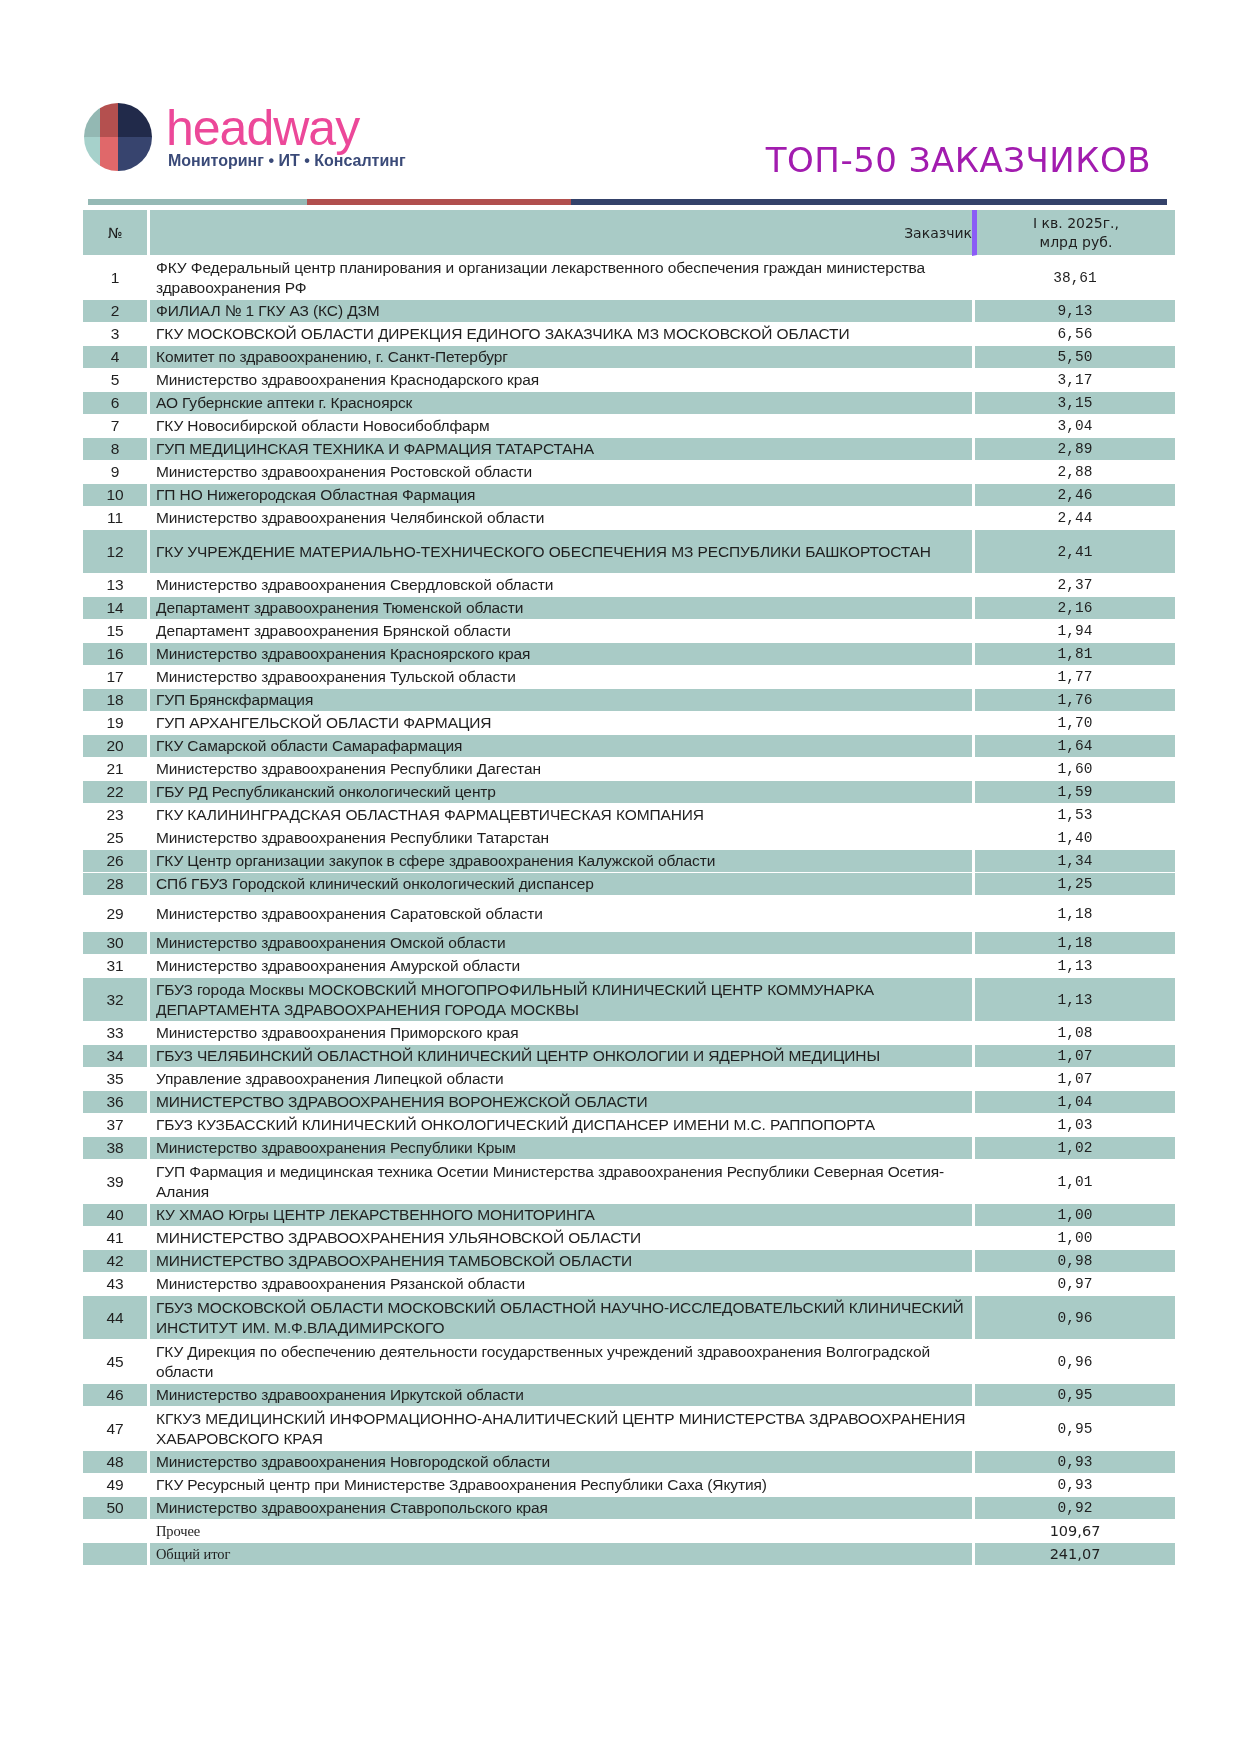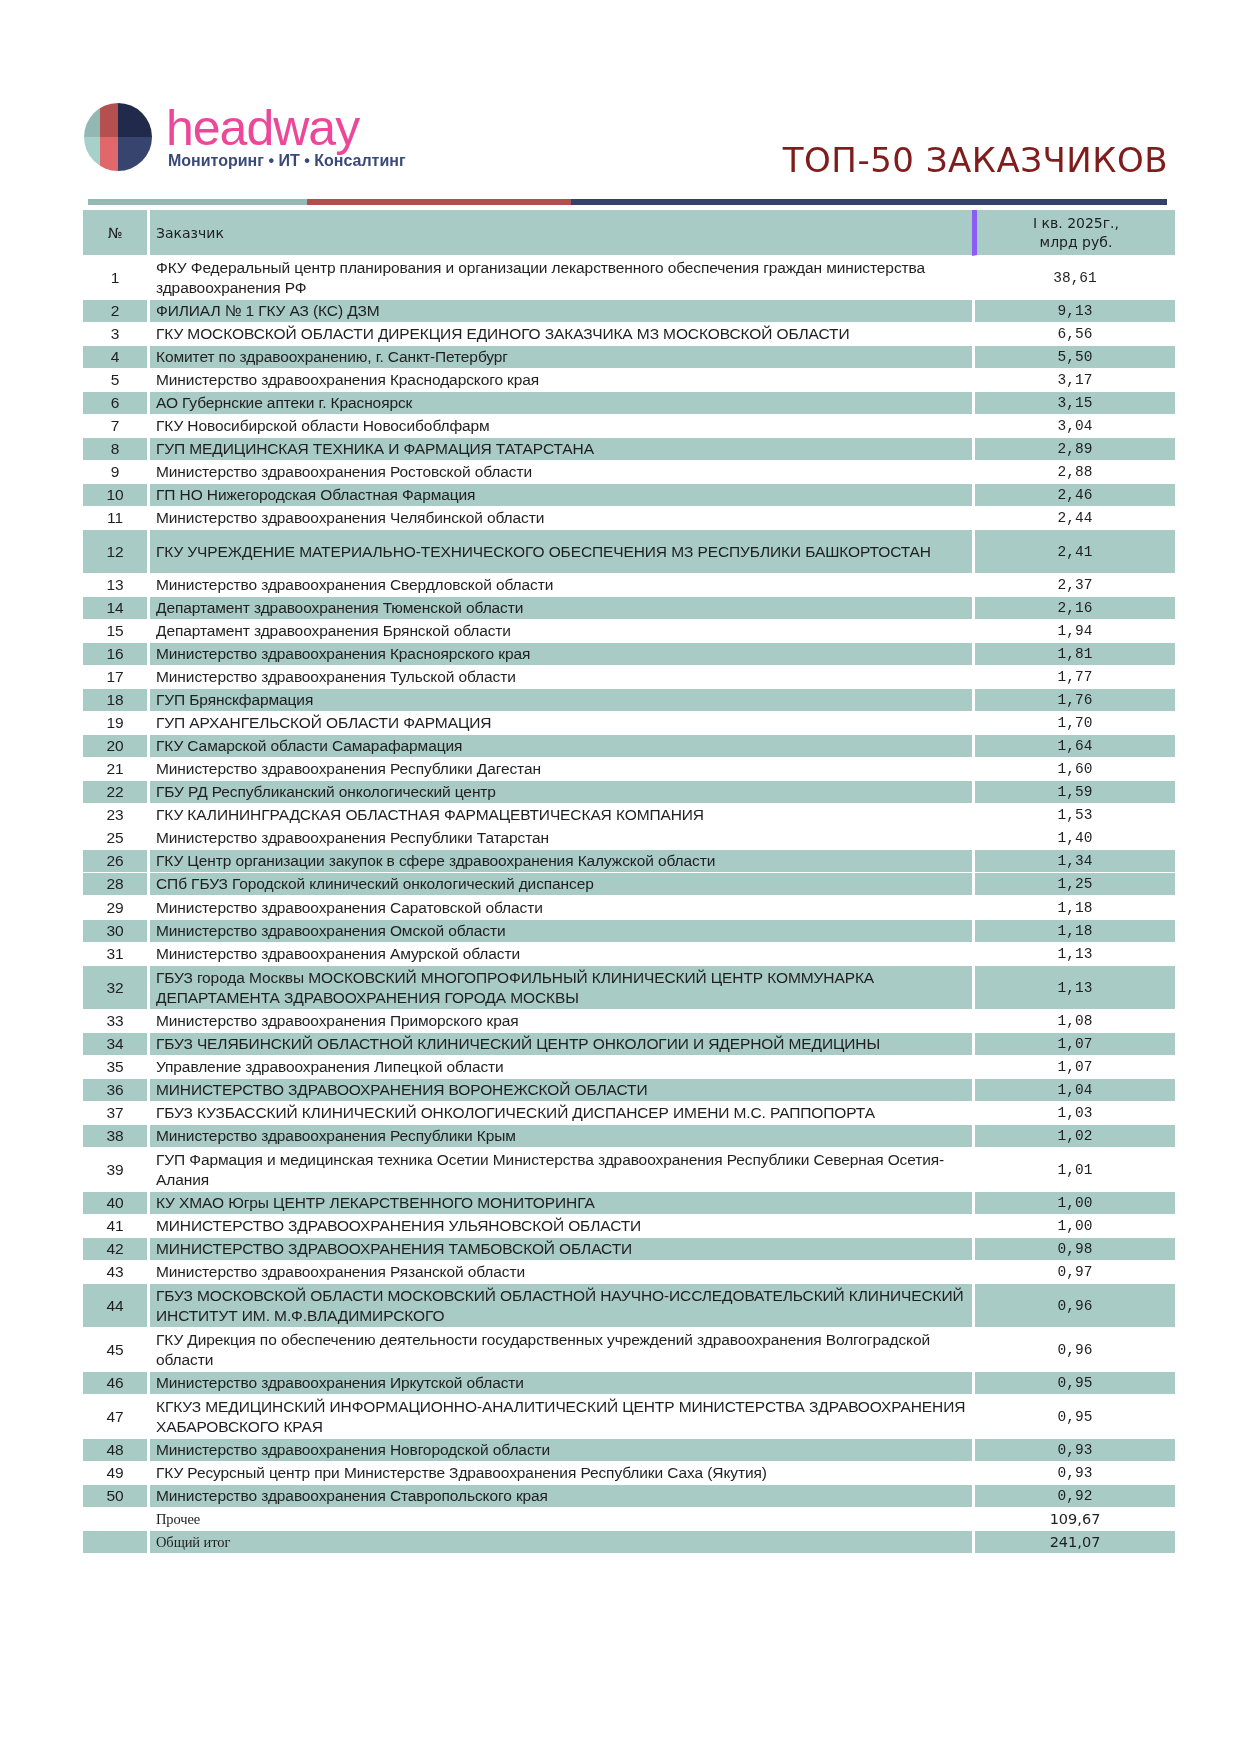--- a/index.html
+++ b/index.html
@@ -7,30 +7,30 @@
   .logo { position:absolute; left:84px; top:103px; width:68px; height:68px; border-radius:50%; overflow:hidden; }
   .logo .q { position:absolute; }
   .logo .q1 { left:0; top:0; width:16px; height:34px; background:#93b8b3; }
   .logo .q2 { left:16px; top:0; width:18px; height:34px; background:#b4504f; }
   .logo .q3 { left:34px; top:0; width:34px; height:34px; background:#212a4a; }
   .logo .q4 { left:0; top:34px; width:16px; height:34px; background:#a6d1cb; }
   .logo .q5 { left:16px; top:34px; width:18px; height:34px; background:#e0686a; }
   .logo .q6 { left:34px; top:34px; width:34px; height:34px; background:#37446e; }
   .brand { position:absolute; left:166px; top:100px; font-family:Liberation Sans, sans-serif; font-size:50px; line-height:56px; color:#ec4899; letter-spacing:-1px; }
   .tagline { position:absolute; left:168px; top:152px; font-family:"Liberation Sans", sans-serif; font-weight:bold; font-size:16px; color:#3a4a78; }
-  .title { position:absolute; right:72px; top:140px; font-family:"DejaVu Sans", sans-serif; font-size:34px; color:#7f1d1d; letter-spacing:0.5px; }
+  .title { position:absolute; right:89px; top:140px; font-family:"DejaVu Sans", sans-serif; font-size:34px; color:#a21caf; letter-spacing:0.5px; }
   .bar { position:absolute; top:199px; height:6px; }
   .bar.b1 { left:88px; width:219px; background:#95b9b5; }
   .bar.b2 { left:307px; width:264px; background:#b14f4e; }
   .bar.b3 { left:571px; width:596px; background:#34426a; }
   table { position:absolute; left:83px; top:210px; width:1092px; border-collapse:separate; border-spacing:0; font-family:"Liberation Sans", sans-serif; font-size:15.5px; }
   td, th { padding:0; border-bottom:1px solid #ffffff; }
   th { background:#a9cbc6; font-weight:normal; height:45px; font-family:"DejaVu Sans", sans-serif; font-size:14px; }
   th.num { width:64px; text-align:center; border-right:3px solid #fff; }
-  th.name { text-align:left; padding-left:6px; }
+  th.name { text-align:right; padding-left:6px; }
   th.val { width:198px; border-left:5px solid #8b5cf6; line-height:19px; }
   td.num { width:64px; text-align:center; border-right:3px solid #fff; }
   td.name { padding-left:6px; line-height:20px; letter-spacing:-0.1px; }
   td.val { width:198px; text-align:center; border-left:3px solid #fff; font-family:Liberation Mono, monospace; font-size:14.5px; }
   tr.row { height:23px; }
   tr.row.tall { height:44px; }
   tr.row.shade td { background:#a9cbc6; }
   tr.sum td.name { font-family:Liberation Serif, serif; font-size:14.5px;margin-left:11px; }
   tr.sum td.val { font-family:"DejaVu Sans", sans-serif; }
 </style>
@@ -188,21 +188,21 @@
       <tr class="row shade">
         <td class="num">26</td>
         <td class="name">ГКУ Центр организации закупок в сфере здравоохранения Калужской области</td>
         <td class="val">1,34</td>
       </tr>
       <tr class="row shade">
         <td class="num">28</td>
         <td class="name">СПб ГБУЗ Городской клинический онкологический диспансер</td>
         <td class="val">1,25</td>
       </tr>
-      <tr class="row" style="height: 24px; margin-top: 48px;">
+      <tr class="row" style="height: 36px; margin-top: 48px;">
         <td class="num">29</td>
         <td class="name">Министерство здравоохранения Саратовской области</td>
         <td class="val">1,18</td>
       </tr>
       <tr class="row shade">
         <td class="num">30</td>
         <td class="name">Министерство здравоохранения Омской области</td>
         <td class="val">1,18</td>
       </tr>
       <tr class="row">

